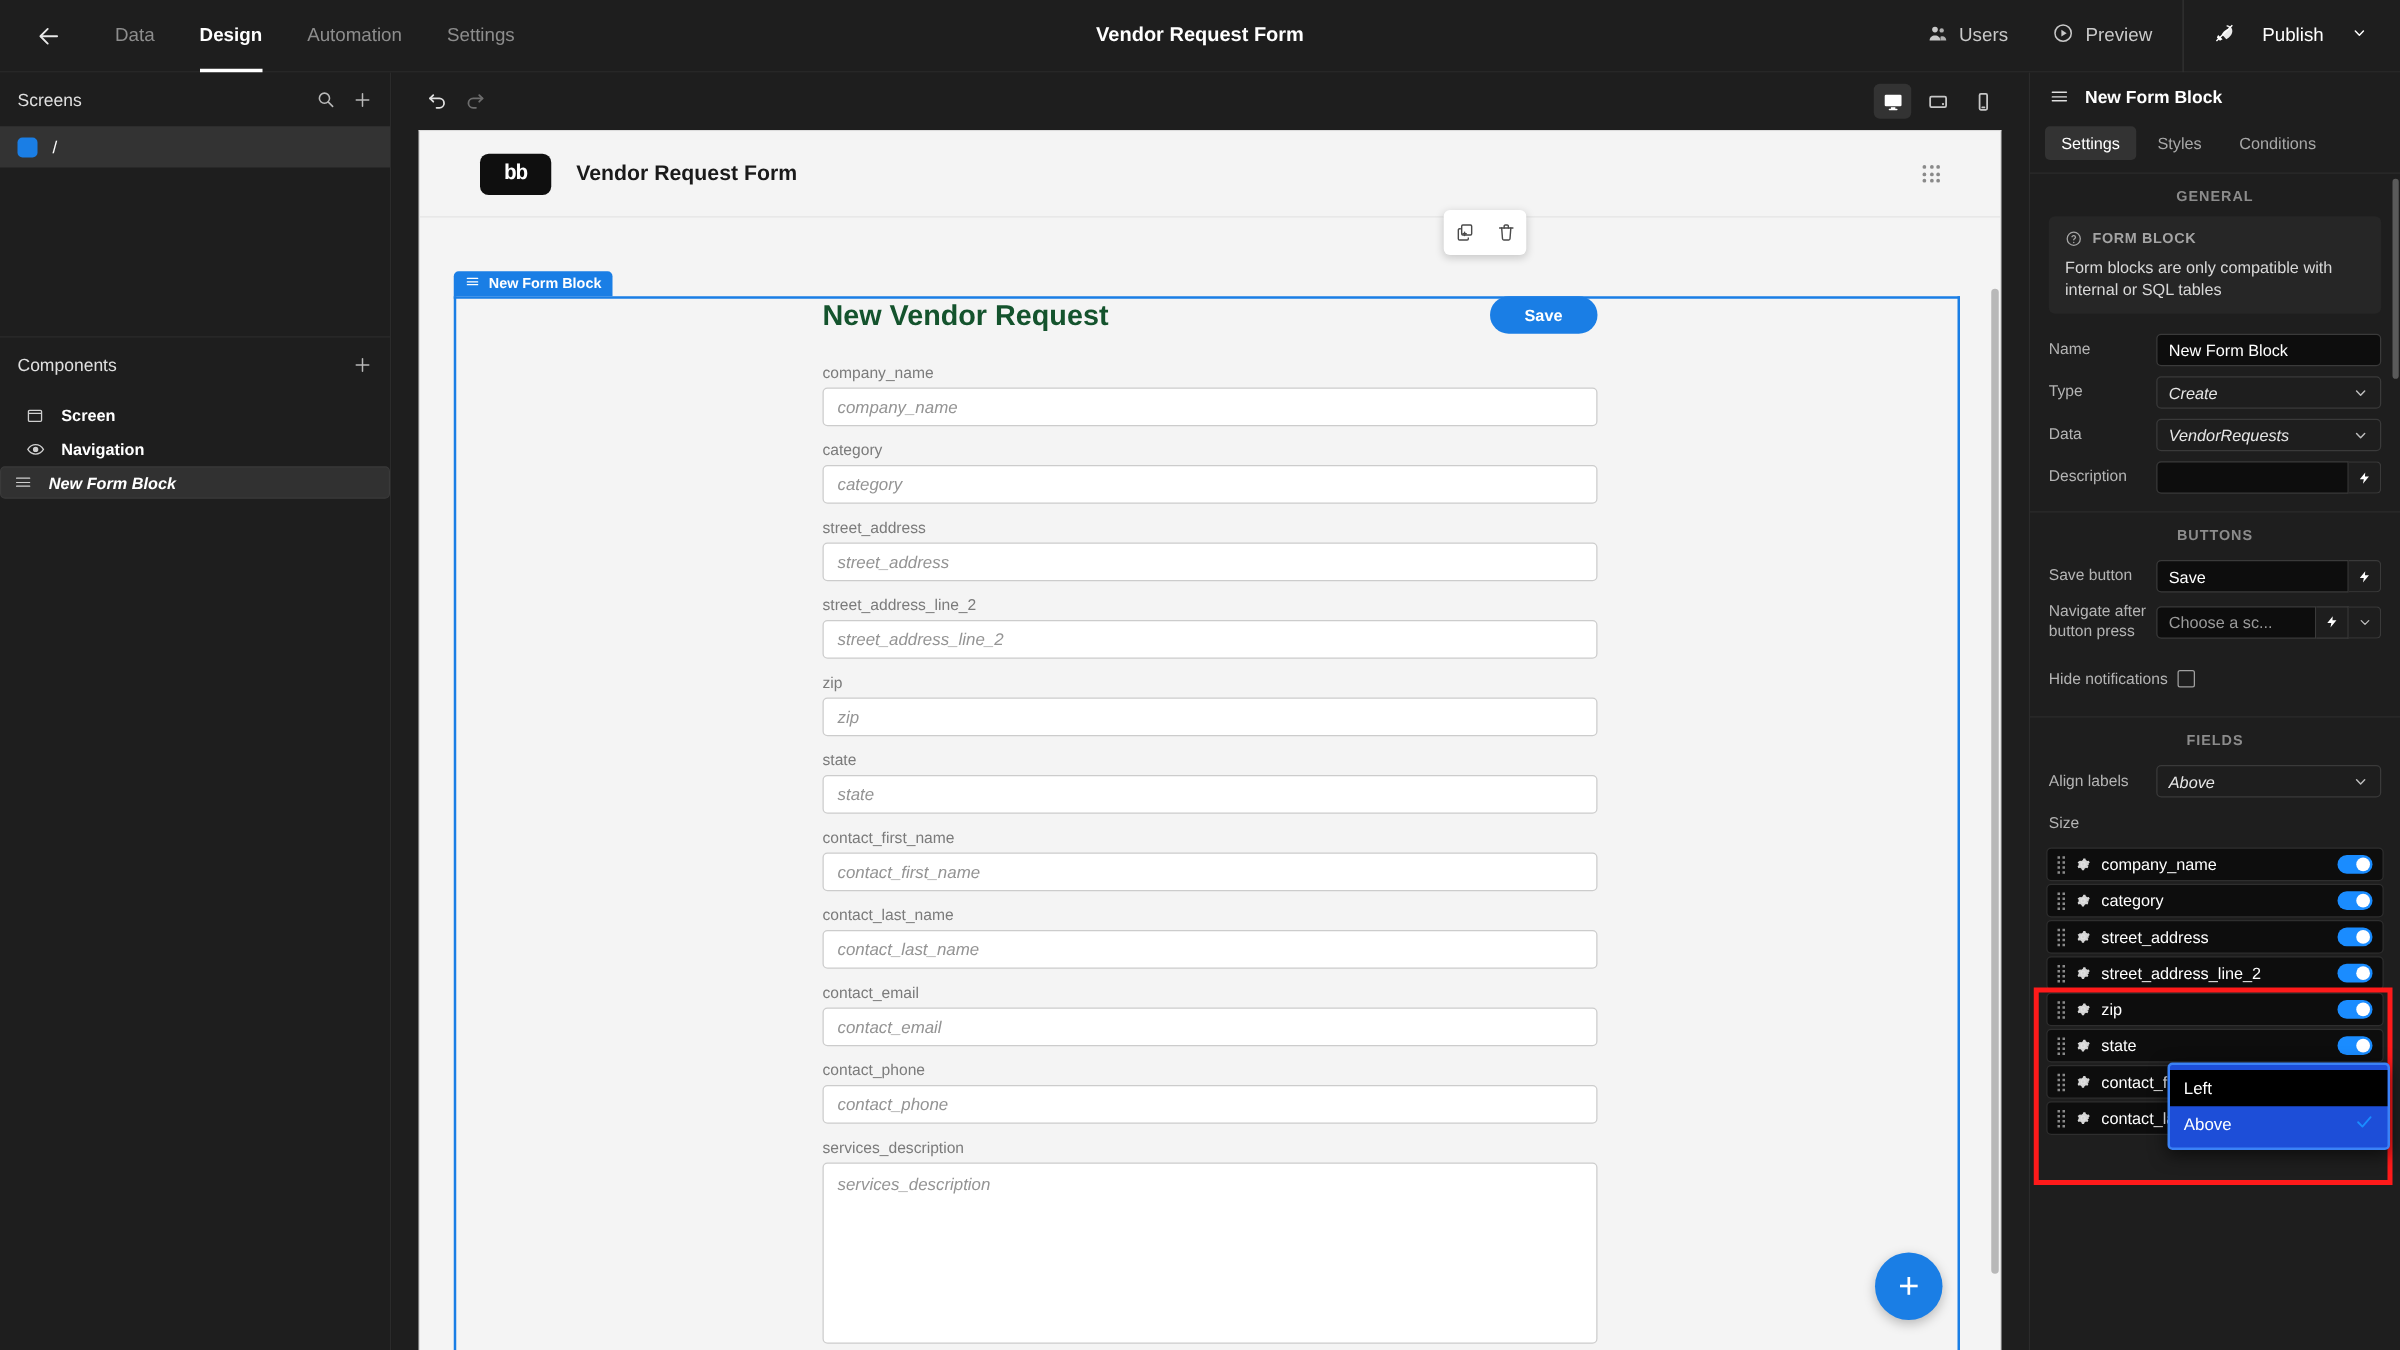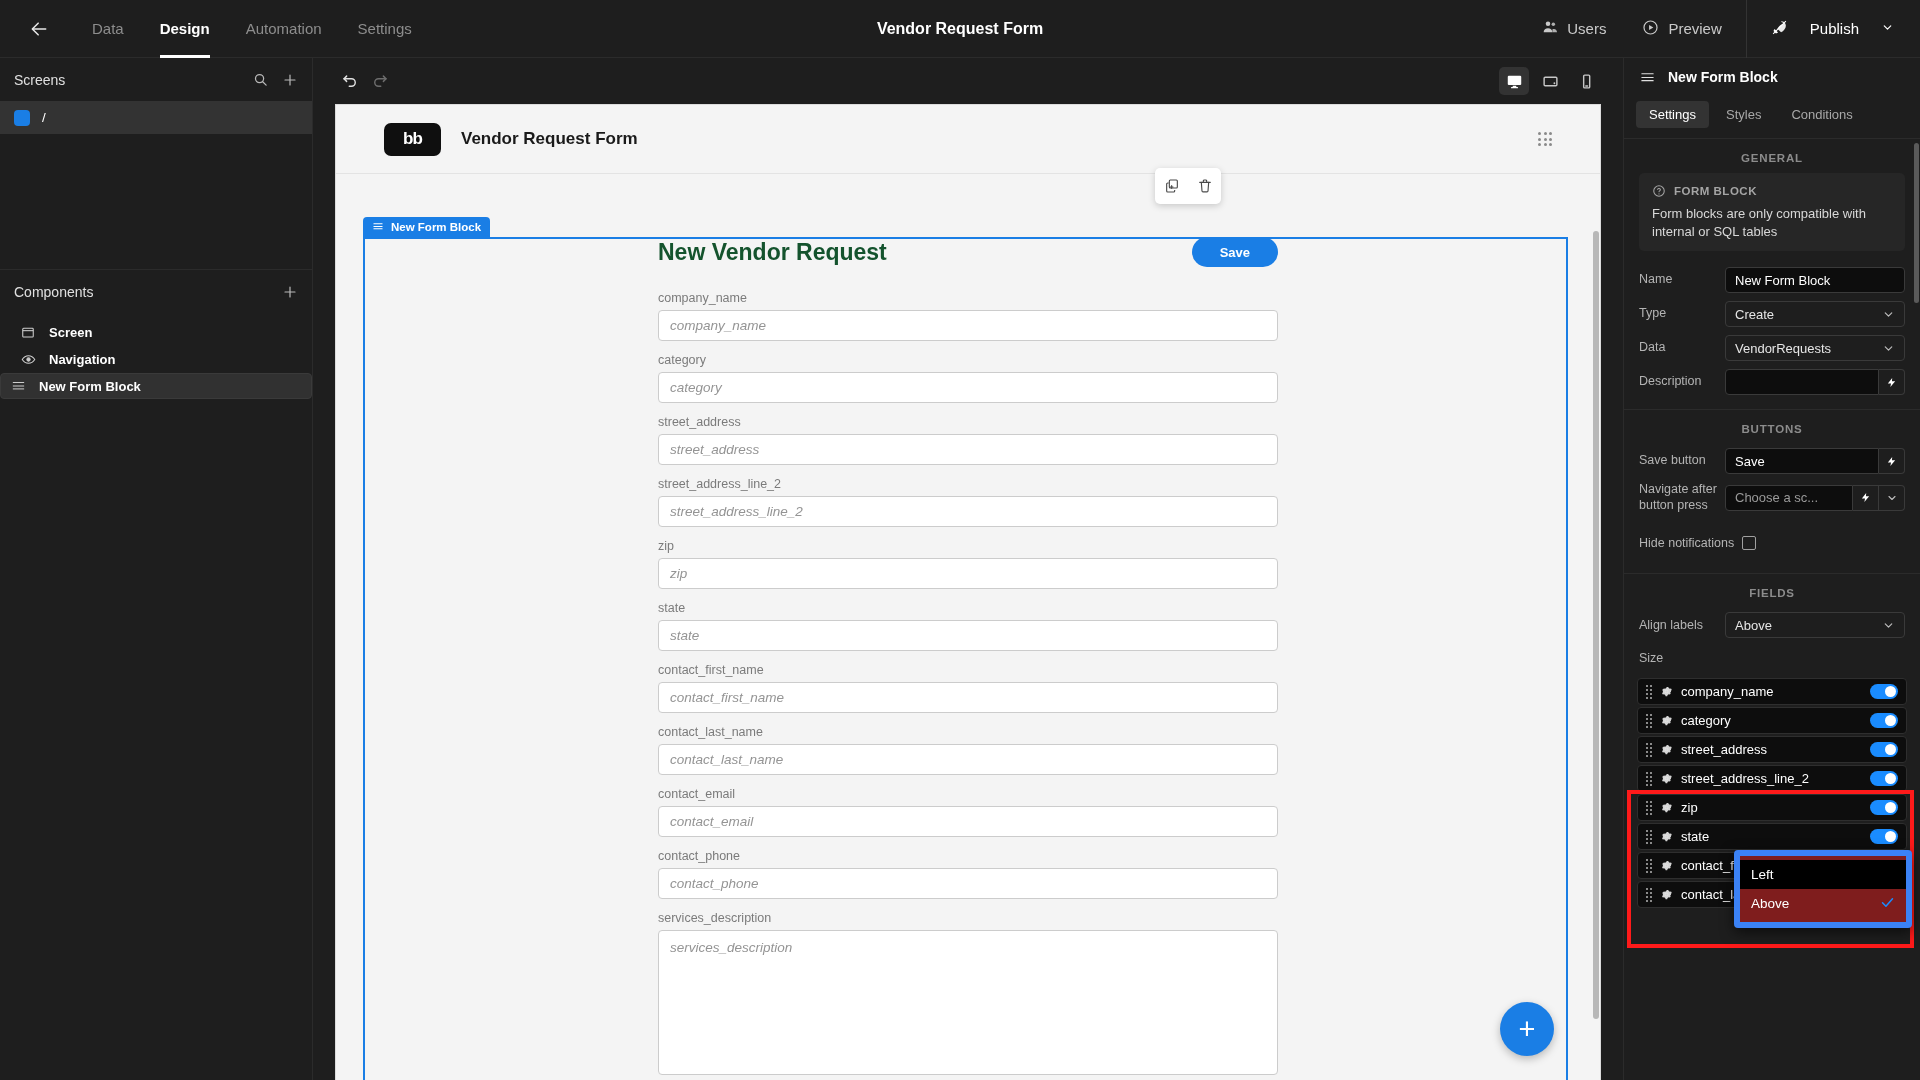--- a/index.html
+++ b/index.html
@@ -107,21 +107,21 @@
     border: 1px solid #dcdcdc; border-bottom: none;
   }
   #appheader {
     height: 69px; display: flex; align-items: center; padding: 0 48px;
     border-bottom: 1px solid #e3e3e3; position: relative; background: #f4f4f4;
   }
   #appheader .logo {
     width: 57px; height: 33px; border-radius: 7px; background: #0f0f0f;
     display: flex; align-items: center; justify-content: center;
     color: #fff; font-size: 17px; font-weight: bold; letter-spacing: -1px;
-    font-family: Liberation Sans, sans-serif;
+    font-family: Liberation Mono, monospace;
   }
   #appheader .apptitle { margin-left: 20px; color: #1a1a1a; font-size: 17px; font-weight: bold; }
   #appheader .grip {
     margin-left: auto; display: grid; grid-template-columns: repeat(3, 3px);
     gap: 2.5px; cursor: pointer;
   }
   #appheader .grip i { width: 3px; height: 3px; background: #8a8a8a; border-radius: 50%; display: block; }
 
   
   #floattools {
@@ -226,21 +226,21 @@
   .pctl { flex: 1; display: flex; align-items: center; gap: 0; }
   .inp {
     flex: 1; height: 26px; background: #0d0d0d; border: 1px solid #3a3a3a;
     border-radius: 4px; color: #ffffff; font-size: 13px;
     display: flex; align-items: center; padding: 0 9px; cursor: text;
   }
   .inp.ph { color: #9a9a9a; }
   .sel {
     flex: 1; height: 26px; background: #1e1e1e; border: 1px solid #3a3a3a;
     border-radius: 4px; color: #e6e6e6; font-size: 13px;
-    display: flex; align-items: center; padding: 0 9px; cursor: pointer;
+    display: flex; align-items: center; padding: 0 9px; cursor: pointer; font-style: italic;
   }
   .sel .cv { margin-left: auto; color: #bdbdbd; display: flex; }
   .bolt {
     width: 26px; height: 26px; background: #1e1e1e; border: 1px solid #3a3a3a;
     border-left: none; border-radius: 0 4px 4px 0;
     display: flex; align-items: center; justify-content: center;
     color: #ffffff; cursor: pointer; flex-shrink: 0;
   }
   .inp.withbolt, .sel.withbolt { border-radius: 4px 0 0 4px; }
   .caretbtn {
@@ -258,21 +258,21 @@
 
   
   #redbox {
     position: absolute; left: 3px; top: 651px; width: 287px; height: 158px;
     border: 4px solid #ff1a1a; z-index: 45; pointer-events: none;
   }
 
   
   #aldropdown {
     position: absolute; left: 110px; top: 711px; width: 178px;
-    background: #7f1d1d; border: 6px solid #3b82f6; border-radius: 4px;
+    background: #1d4ed8; border: 2px solid #3b82f6; border-radius: 4px;
     z-index: 60; box-shadow: 0 4px 14px rgba(0,0,0,0.6); padding: 4px 0;
   }
   #aldropdown .opt {
     height: 29px; display: flex; align-items: center; padding: 0 11px;
     color: #ffffff; font-size: 13.5px; cursor: pointer;
   }
   #aldropdown .opt.hl { background: #000000; }
   #aldropdown .opt .chk { margin-left: auto; color: #1a8cff; font-size: 15px; }
 
   

